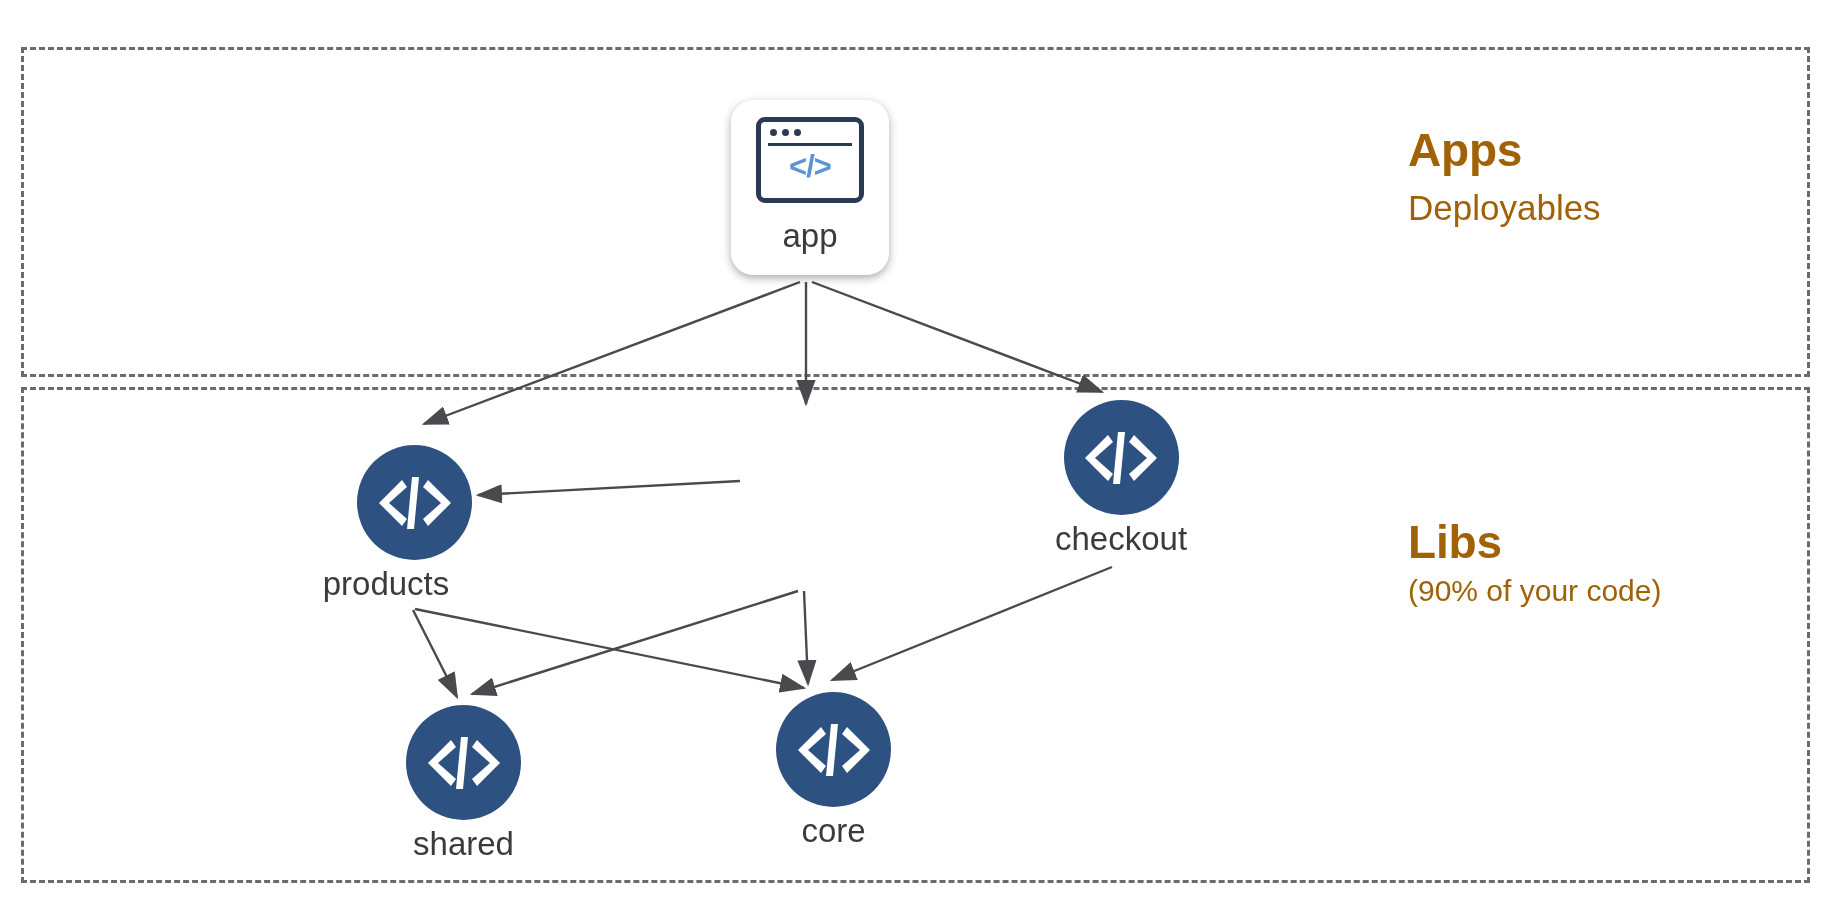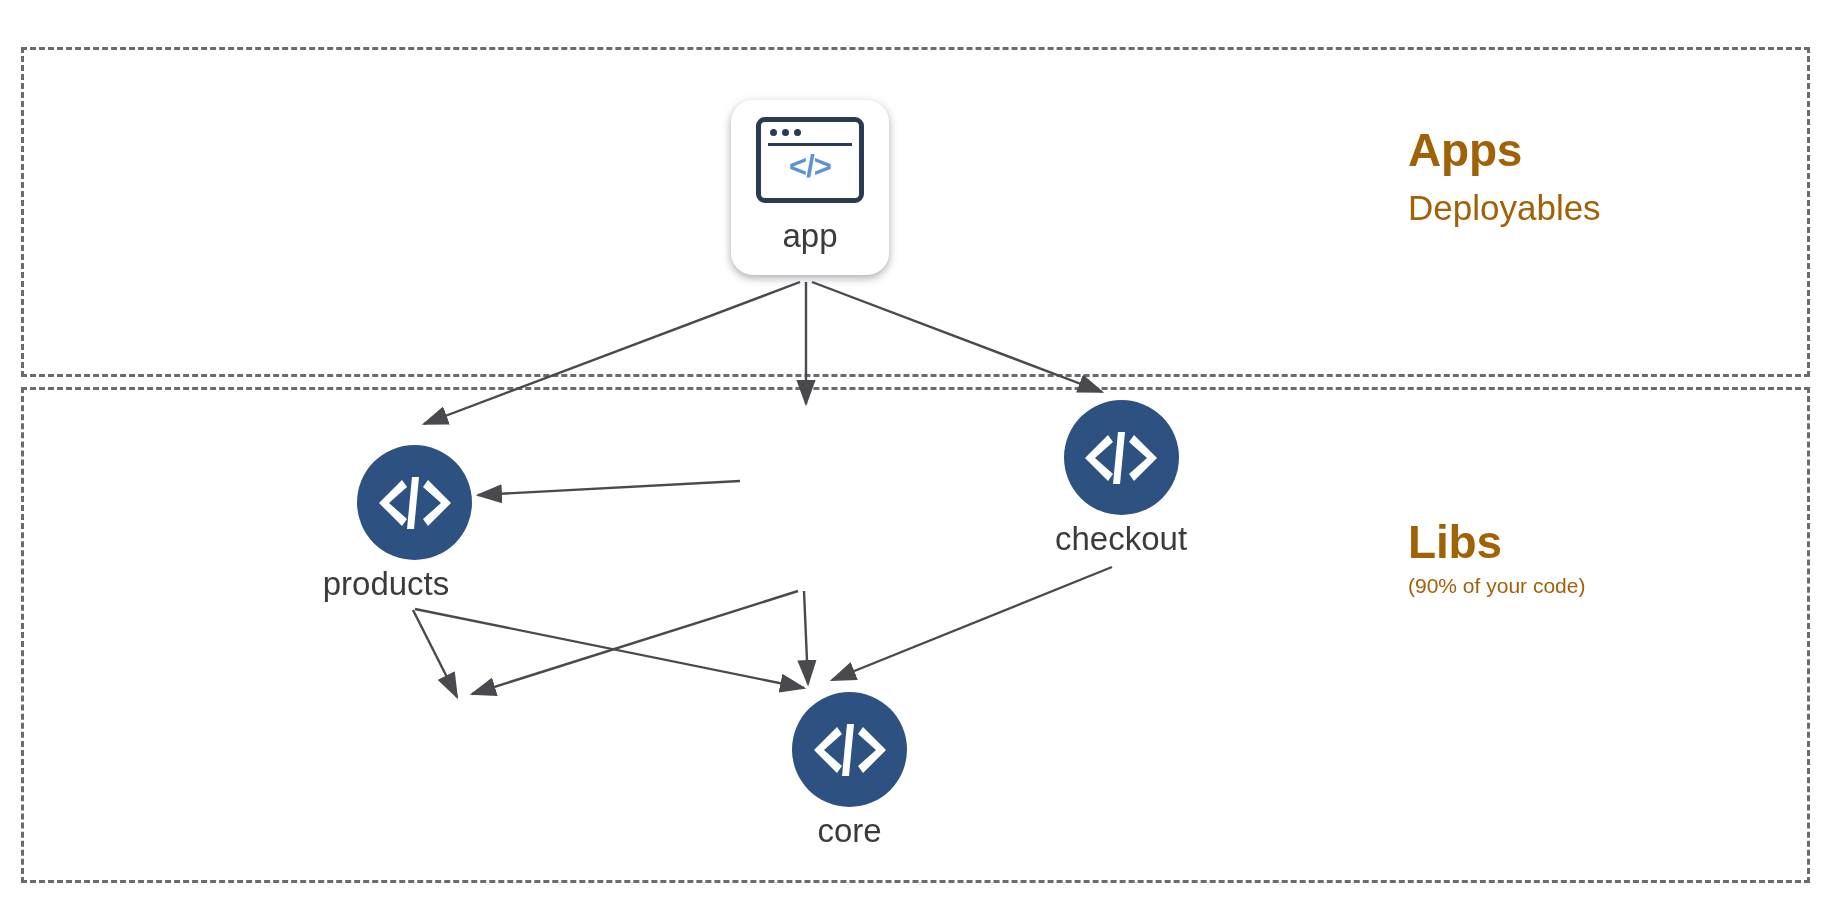--- a/index.html
+++ b/index.html
@@ -60,21 +60,21 @@
     top: 126px;
   }
   #caption-apps .caption-title { font-size: 46px; }
   #caption-apps .caption-sub   { font-size: 35px; margin-top: 14px; }
 
   #caption-libs {
     left: 1408px;
     top: 518px;
   }
   #caption-libs .caption-title { font-size: 46px; }
-  #caption-libs .caption-sub   { font-size: 21px; margin-top: 8px; }
+  #caption-libs .caption-sub   { font-size: 30px; margin-top: 8px; }
 
   
   #edges {
     position: absolute;
     left: 0; top: 0;
     width: 1838px;
     height: 920px;
     pointer-events: none;
   }
 
@@ -170,21 +170,21 @@
     transform: translate(-50%, -50%);
   }
   .circle-node .node-label {
     margin-top: 7px;
   }
 
   #node-products { left: 300px; top: 445px; align-items: center; }
   #node-orders   { left: 743px; top: 425px; align-items: center; }
   #node-checkout { left: 1055px; top: 400px; align-items: center; text-align: right; }
   #node-shared   { left: 406px; top: 705px; align-items: center; }
-  #node-core     { left: 792px; top: 692px; align-items: center; }
+  #node-core     { left: 776px; top: 692px; align-items: center; }
 
   #node-products .disc { margin-left: 57px; }
   #node-products .node-label { margin-left: 0; }
 </style>
 </head>
 <body>
 
 <div id="stage">
 
   <div class="zone" id="zone-apps"></div>
@@ -245,20 +245,30 @@
     <span class="disc">
       <svg width="76" height="58" viewBox="0 0 76 58" xmlns="http://www.w3.org/2000/svg">
         <path d="M25 6 L30 13 L12 29 L30 45 L25 52 L2 29 Z" fill="#ffffff"></path>
         <path d="M51 6 L46 13 L64 29 L46 45 L51 52 L74 29 Z" fill="#ffffff"></path>
         <path d="M42 3 L35 3 L30 55 L37 55 Z" fill="#ffffff"></path>
       </svg>
     </span>
     <span class="node-label">checkout</span>
   </div>
 
+  <div class="node circle-node" id="node-shared">
+    <span class="disc">
+      <svg width="76" height="58" viewBox="0 0 76 58" xmlns="http://www.w3.org/2000/svg">
+        <path d="M25 6 L30 13 L12 29 L30 45 L25 52 L2 29 Z" fill="#ffffff"></path>
+        <path d="M51 6 L46 13 L64 29 L46 45 L51 52 L74 29 Z" fill="#ffffff"></path>
+        <path d="M42 3 L35 3 L30 55 L37 55 Z" fill="#ffffff"></path>
+      </svg>
+    </span>
+    <span class="node-label">shared</span>
+  </div>
 
   <div class="node circle-node" id="node-core">
     <span class="disc">
       <svg width="76" height="58" viewBox="0 0 76 58" xmlns="http://www.w3.org/2000/svg">
         <path d="M25 6 L30 13 L12 29 L30 45 L25 52 L2 29 Z" fill="#ffffff"></path>
         <path d="M51 6 L46 13 L64 29 L46 45 L51 52 L74 29 Z" fill="#ffffff"></path>
         <path d="M42 3 L35 3 L30 55 L37 55 Z" fill="#ffffff"></path>
       </svg>
     </span>
     <span class="node-label">core</span>

